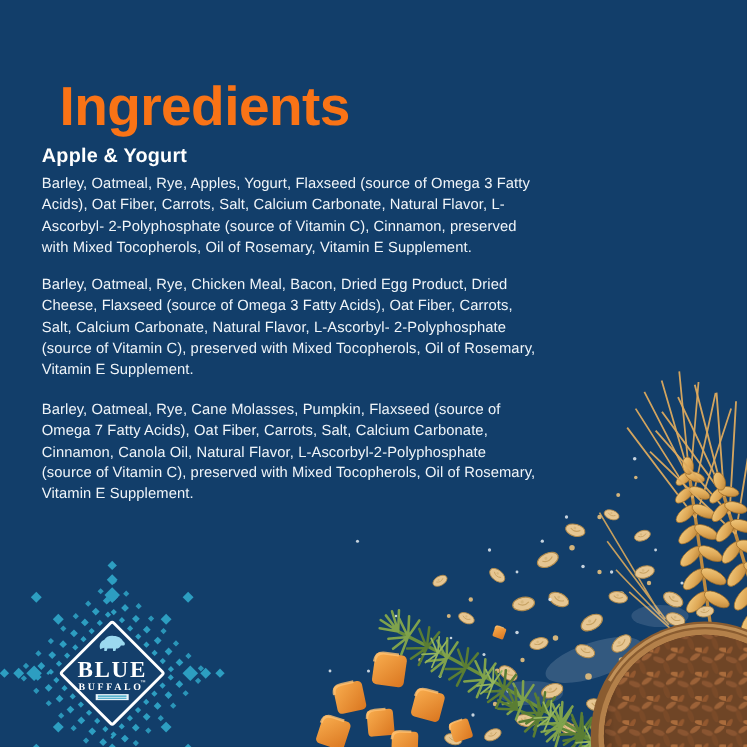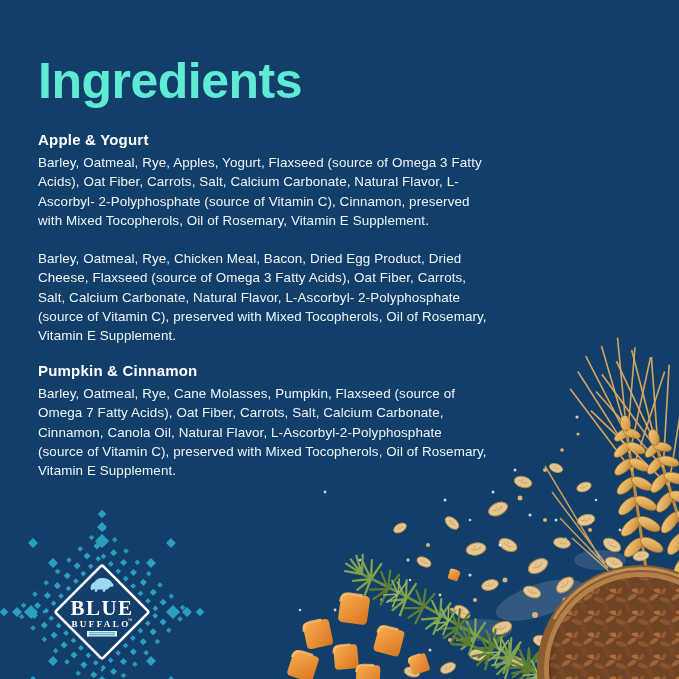--- a/index.html
+++ b/index.html
@@ -2,25 +2,25 @@
 <html><head>
 <meta charset="utf-8">
 <style>
   html,body{margin:0;padding:0;background:#0b2b4a;}
   .canvas{
     position:relative;width:679px;height:679px;overflow:hidden;
     background:#123e6a;
     font-family:"Liberation Sans",sans-serif;
   }
   .page-title{
-    position:absolute;left:38px;top:52px;margin:0;z-index:2;
-    font-size:50px;font-weight:800;color:#5eead4;letter-spacing:-0.5px;
+    position:absolute;left:38px;top:52px;margin:16px;z-index:2;
+    font-size:50px;font-weight:800;color:#f97316;letter-spacing:-0.5px;
   }
   .sec{position:absolute;left:38px;width:452px;z-index:2;}
-  .sec h2{margin:0 0 5px 0;font-size:15px;font-weight:700;color:#ffffff;letter-spacing:0.2px;}
+  .sec h2{margin:0 0 5px 0;font-size:18px;font-weight:700;color:#ffffff;letter-spacing:0.2px;}
   .sec p{margin:0;font-size:13.4px;line-height:19.3px;font-weight:400;color:#f0f5f9;letter-spacing:0.1px;}
   .sec-1{top:131px;}
   .sec-2{top:249px;}
   .sec-3{top:362px;}
   .decor{position:absolute;left:0;top:0;z-index:1;}
 </style>
 </head>
 <body>
 
 <div class="canvas">
@@ -30,21 +30,20 @@
   <section class="sec sec-1">
     <h2>Apple &amp; Yogurt</h2>
     <p>Barley, Oatmeal, Rye, Apples, Yogurt, Flaxseed (source of Omega 3 Fatty Acids), Oat Fiber, Carrots, Salt, Calcium Carbonate, Natural Flavor, L-Ascorbyl- 2-Polyphosphate (source of Vitamin C), Cinnamon, preserved with Mixed Tocopherols, Oil of Rosemary, Vitamin E Supplement.</p>
   </section>
 
   <section class="sec sec-2">
     <p>Barley, Oatmeal, Rye, Chicken Meal, Bacon, Dried Egg Product, Dried Cheese, Flaxseed (source of Omega 3 Fatty Acids), Oat Fiber, Carrots, Salt, Calcium Carbonate, Natural Flavor, L-Ascorbyl- 2-Polyphosphate (source of Vitamin C), preserved with Mixed Tocopherols, Oil of Rosemary, Vitamin E Supplement.</p>
   </section>
 
   <section class="sec sec-3">
-    <h2>Pumpkin &amp; Cinnamon</h2>
     <p>Barley, Oatmeal, Rye, Cane Molasses, Pumpkin, Flaxseed (source of Omega 7 Fatty Acids), Oat Fiber, Carrots, Salt, Calcium Carbonate, Cinnamon, Canola Oil, Natural Flavor, L-Ascorbyl-2-Polyphosphate (source of Vitamin C), preserved with Mixed Tocopherols, Oil of Rosemary, Vitamin E Supplement.</p>
   </section>
 
   <svg class="decor" width="679" height="679" viewBox="0 0 679 679">
     <defs>
       <linearGradient id="gGold" x1="0" y1="0" x2="1" y2="1">
         <stop offset="0" stop-color="#f4cf85"></stop>
         <stop offset="0.55" stop-color="#dfa957"></stop>
         <stop offset="1" stop-color="#b57c31"></stop>
       </linearGradient>

